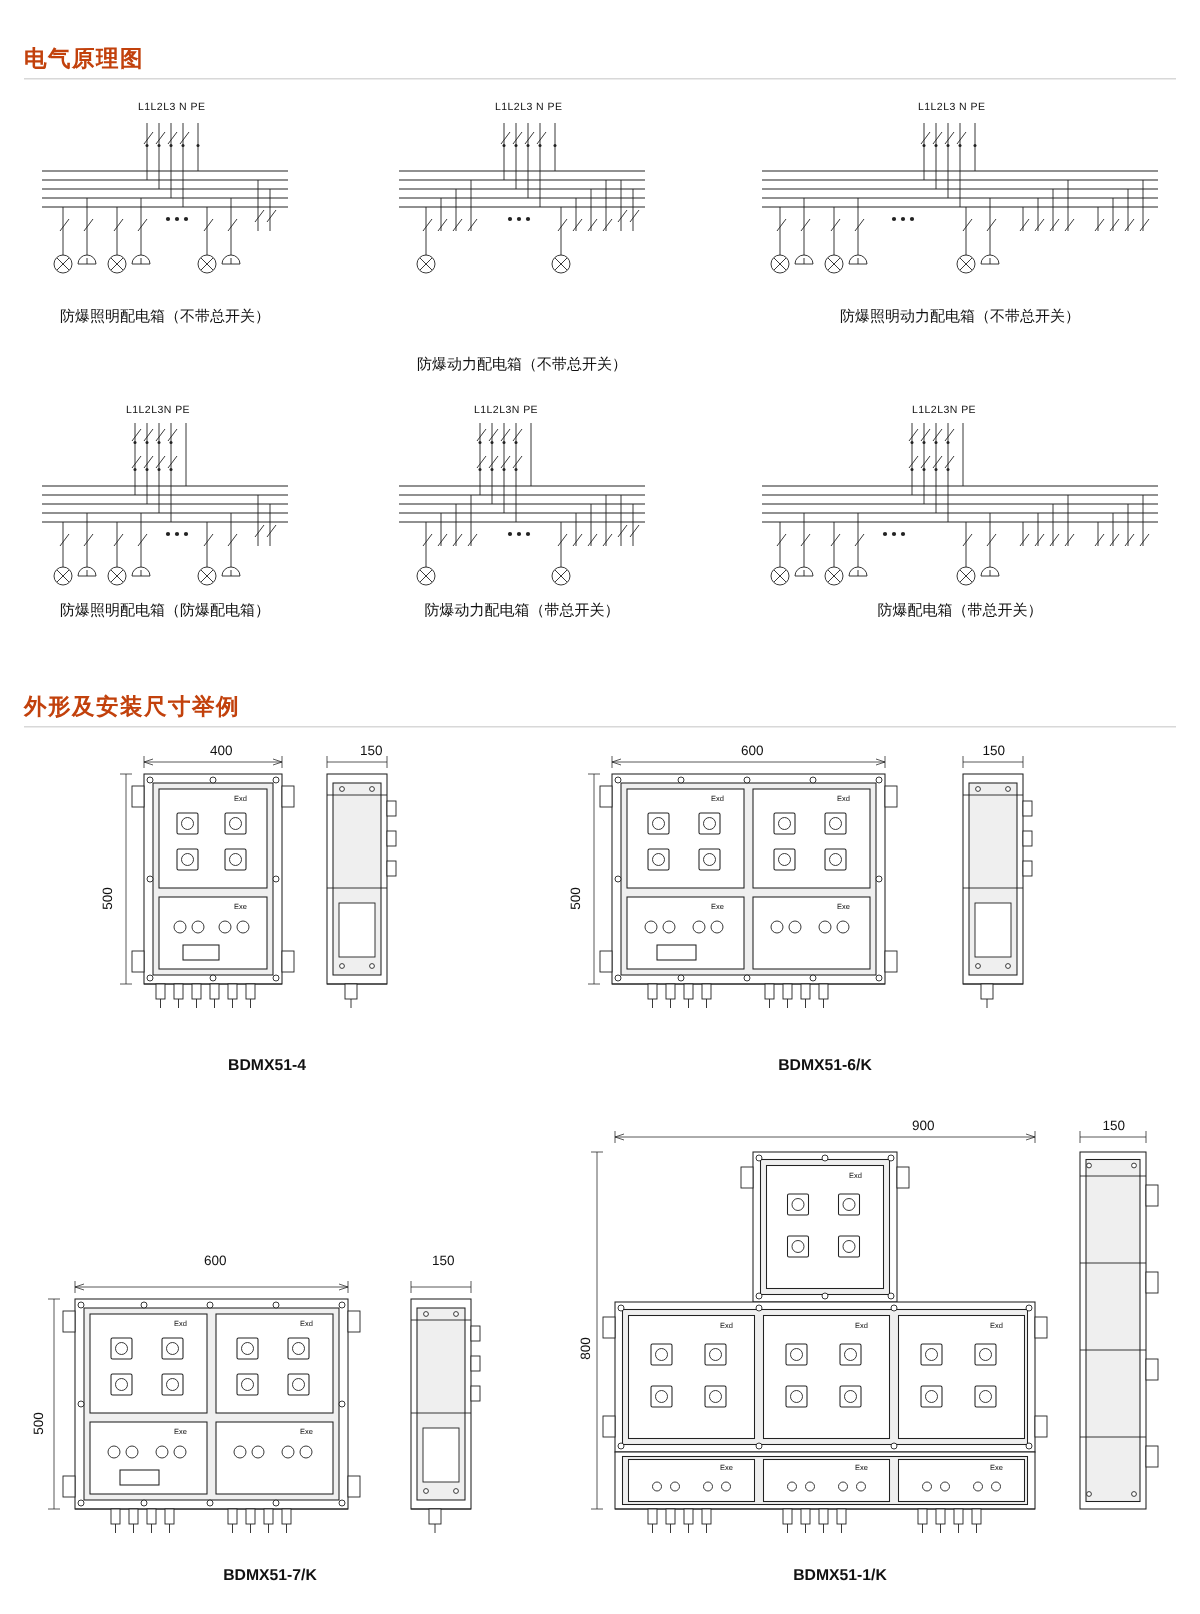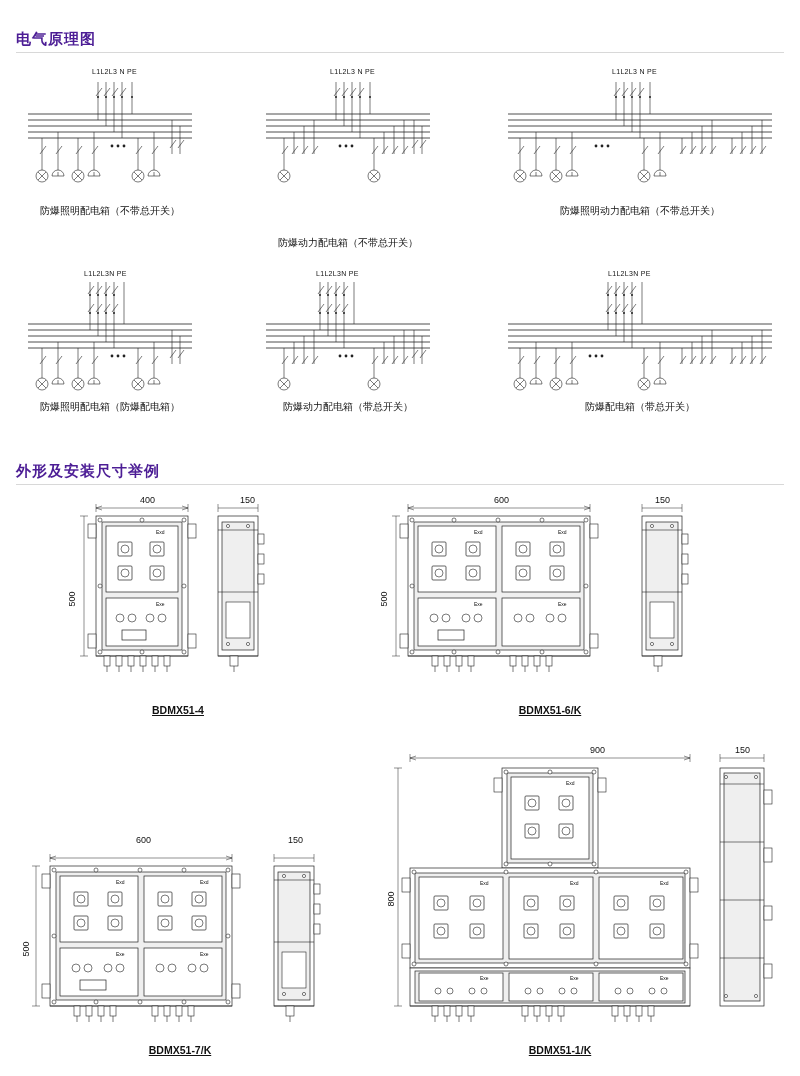--- a/index.html
+++ b/index.html
@@ -7,21 +7,21 @@
     width:800px;height:1076px;
     background:#ffffff;
     font-family:"Liberation Sans","DejaVu Sans",sans-serif;
     color:#1a1a1a;
     position:relative;
     overflow:hidden;
   }
   .section-title{
     font-size:15px;
     font-weight:bold;
-    color:#4c1d95;
+    color:#c2410c;
     letter-spacing:1px;
     position:absolute;
     left:16px;
   }
   .rule{
     position:absolute;
     left:16px;
     width:768px;
     height:1px;
     background:#d8d8d8;
@@ -33,21 +33,20 @@
     text-align:center;
     white-space:nowrap;
   }
   .model-caption{
     position:absolute;
     font-size:10.5px;
     color:#111;
     font-weight:bold;
     text-align:center;
     white-space:nowrap;
-    text-decoration:underline;
   }
   .phase-label{
     position:absolute;
     font-size:7px;
     color:#111;
     white-space:nowrap;
     letter-spacing:.3px;
   }
   .dim{
     position:absolute;
@@ -1101,16 +1100,16 @@
     <rect x="374" y="104" width="8" height="14" fill="#fff"></rect>
     <rect x="374" y="162" width="8" height="14" fill="#fff"></rect>
     <rect x="374" y="220" width="8" height="14" fill="#fff"></rect>
     <circle cx="336" cy="33" r="1.6" fill="#fff"></circle>
         <circle cx="366" cy="33" r="1.6" fill="#fff"></circle>
     <circle cx="336" cy="252" r="1.6" fill="#fff"></circle>
         <circle cx="366" cy="252" r="1.6" fill="#fff"></circle>
   </g>
 </svg>
 </div>
-<div class="dim" style="left:590px;top:745px;">900</div>
+<div class="dim" style="left:608px;top:745px;">900</div>
 <div class="dim" style="left:735px;top:745px;">150</div>
 <div class="dim-v" style="left:383px;top:894px;">800</div>
 <div class="model-caption" style="left:460px;top:1044px;width:200px;">BDMX51-1/K</div>
 
 </body></html>

